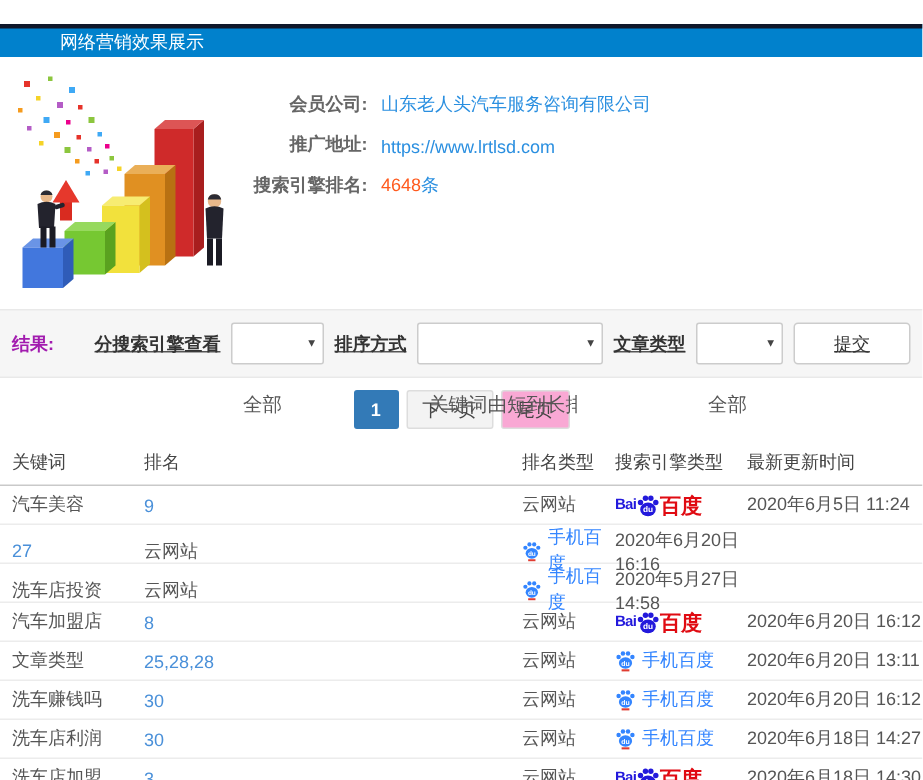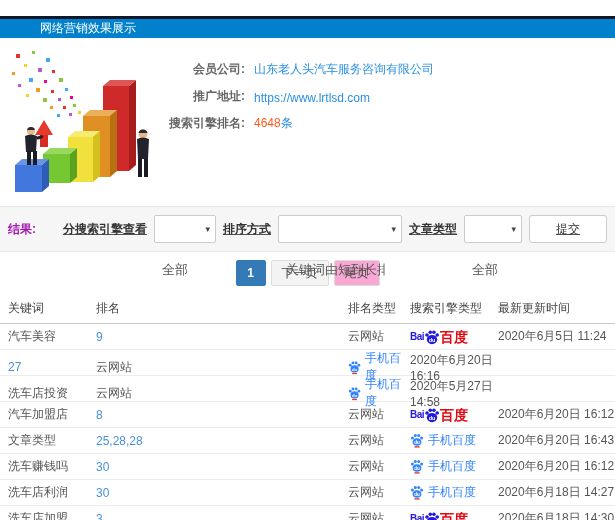--- a/index.html
+++ b/index.html
@@ -300,21 +300,21 @@
           <circle cx="5.3" cy="2.6" r="1.5" fill="#3385ff"></circle>
           <circle cx="8.7" cy="2.6" r="1.5" fill="#3385ff"></circle>
           <circle cx="11.6" cy="5" r="1.5" fill="#3385ff"></circle>
           <ellipse cx="7" cy="9" rx="4.4" ry="3.8" fill="#3385ff"></ellipse>
           <rect x="4.4" y="13.2" width="5.2" height="1.4" fill="#e03c31"></rect>
           <text x="7" y="10.8" font-size="4.6" fill="#fff" text-anchor="middle" font-weight="bold">du</text>
         </svg>
         <span class="mb-label">手机百度</span>
       </span>
     </span>
-    <span class="c-updated">2020年6月20日 16:43</span>
+    <span class="c-updated">2020年6月20日 13:11</span>
   </div>
 
   <div class="grid-row t-row">
     <span class="c-keyword">洗车赚钱吗</span>
     <span class="c-rank">30</span>
     <span class="c-type">云网站</span>
     <span class="c-engine">
 
       <span class="mobile-baidu">
         <svg class="paw" width="14" height="15" viewBox="0 0 14 15">

